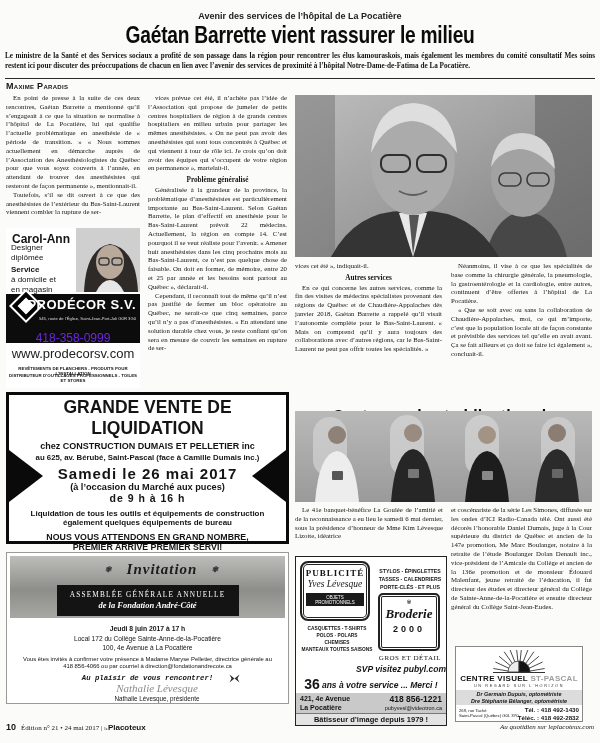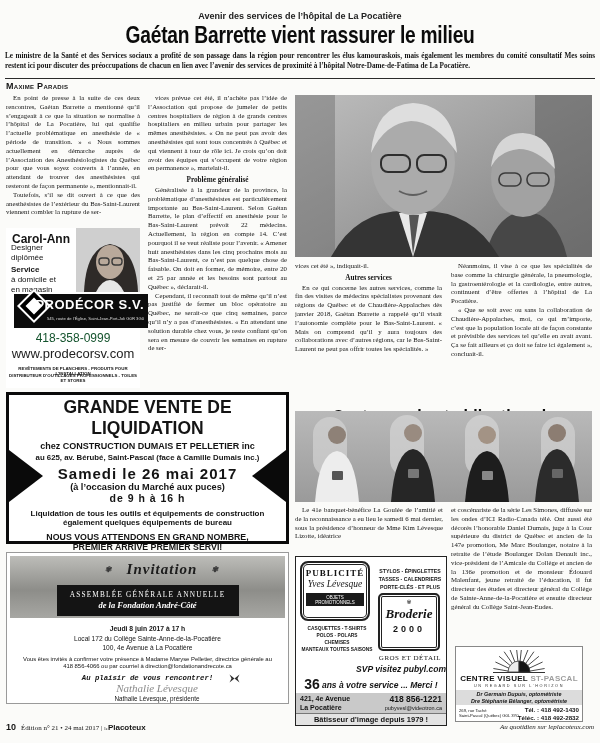--- a/index.html
+++ b/index.html
@@ -42,27 +42,27 @@
   #photo-main  { left: 295px; top: 95px;  width: 297px; height: 162px; }
   #photo-gastro{ left: 295px; top: 411px; width: 297px; height: 91px; }
 
   
   #ad-prodecor { left: 6px; top: 228px; width: 134px; height: 160px; background: #fff;
     font-family: "Liberation Sans", sans-serif; }
   .pr-name { left: 6px; top: 4px; font-weight: bold; font-size: 12px; }
   .pr-line { left: 5px; font-size: 8px; }
   .pr-bold { font-weight: bold; }
   .pr-photo { right: 0; top: 0; width: 64px; height: 64px; background: #d2d2d2; }
-  .pr-band { left: 8px; top: 66px; width: 134px; height: 34px; background: #0c0c0c; color: #fff; }
+  .pr-band { left: 0; top: 66px; width: 134px; height: 49px; background: #0c0c0c; color: #fff; }
   .pr-diamond { position: absolute; left: 10px; top: 2px; width: 20px; height: 20px;
     background: #fff; border: 4px solid #000; box-shadow: 0 0 0 2px #fff; transform: rotate(45deg); }
   .pr-brand { position: absolute; right: 4px; top: 3px; font-weight: bold; font-size: 13px;
     letter-spacing: .5px; }
   .pr-addr { position: absolute; right: 4px; top: 22px; font-size: 4.2px; color: #ddd; }
-  .pr-phone { left: 0; top: 103px; width: 134px; text-align: center; font-size: 12px; color:#14532d; }
+  .pr-phone { left: 0; top: 103px; width: 134px; text-align: center; font-size: 12px; color:#6d28d9; }
   .pr-web { left: 0; top: 118px; width: 134px; text-align: center; font-size: 13px; color:#222; }
   .pr-foot { left: 0; width: 134px; text-align: center; font-weight: bold; font-size: 4.4px; }
 
   
   #ad-liquidation { left: 6px; top: 392px; width: 283px; height: 152px;
     border: 3px solid #0a0a0a; background: #fff; text-align: center;
     font-family: "Liberation Sans", sans-serif; font-weight: bold; }
   .liq-title { font-size: 17.5px; margin-top: 2px; }
   .liq-sub   { font-size: 9px;   margin-top: 2px; }
   .liq-addr  { font-size: 7.8px; margin-top: 2px; }

